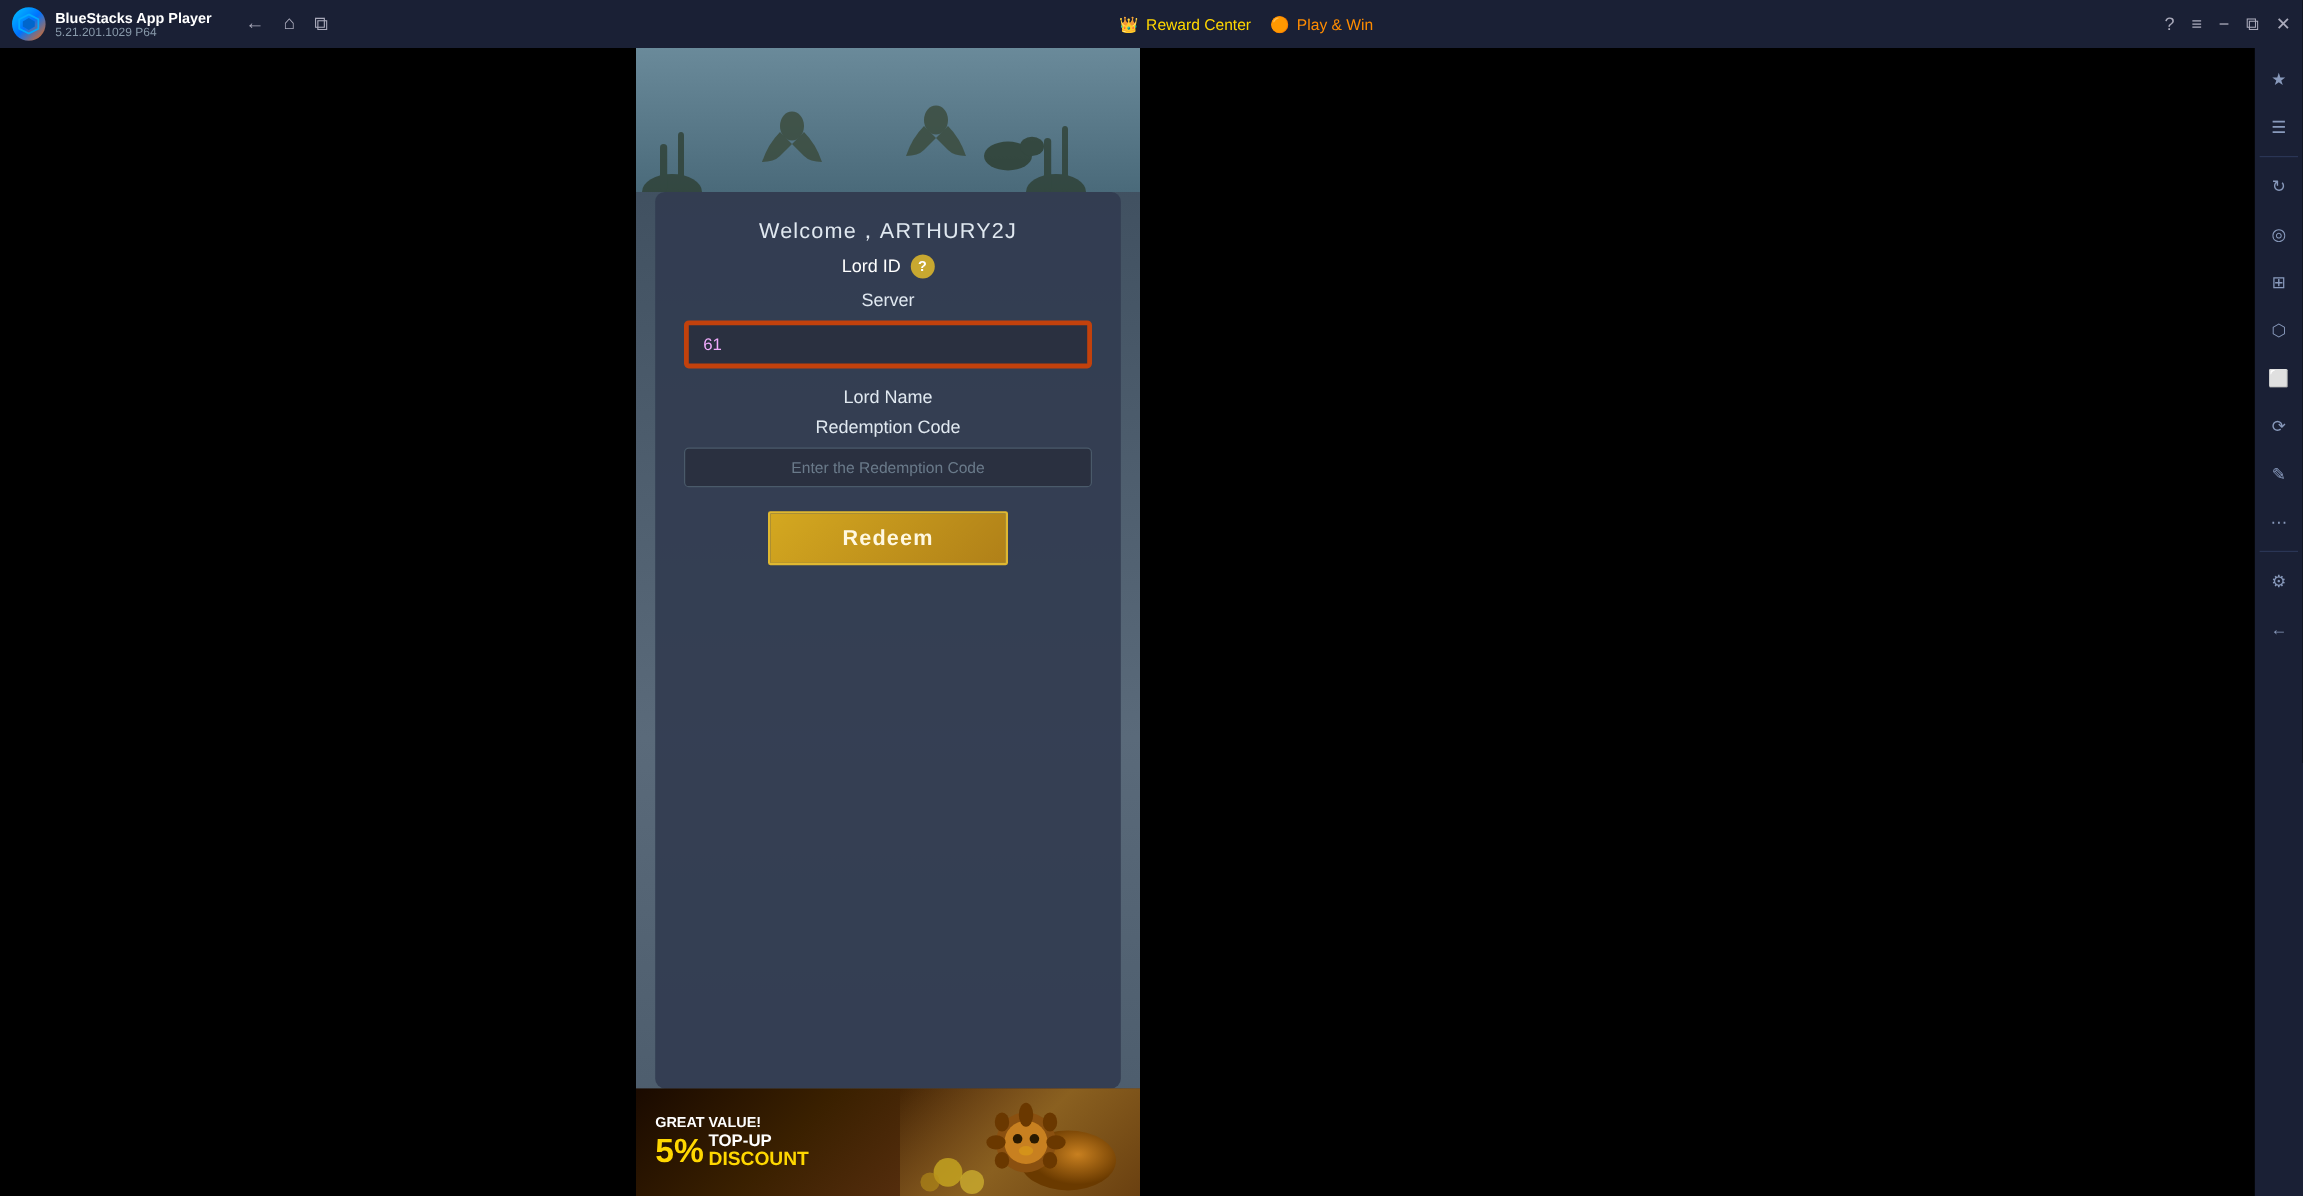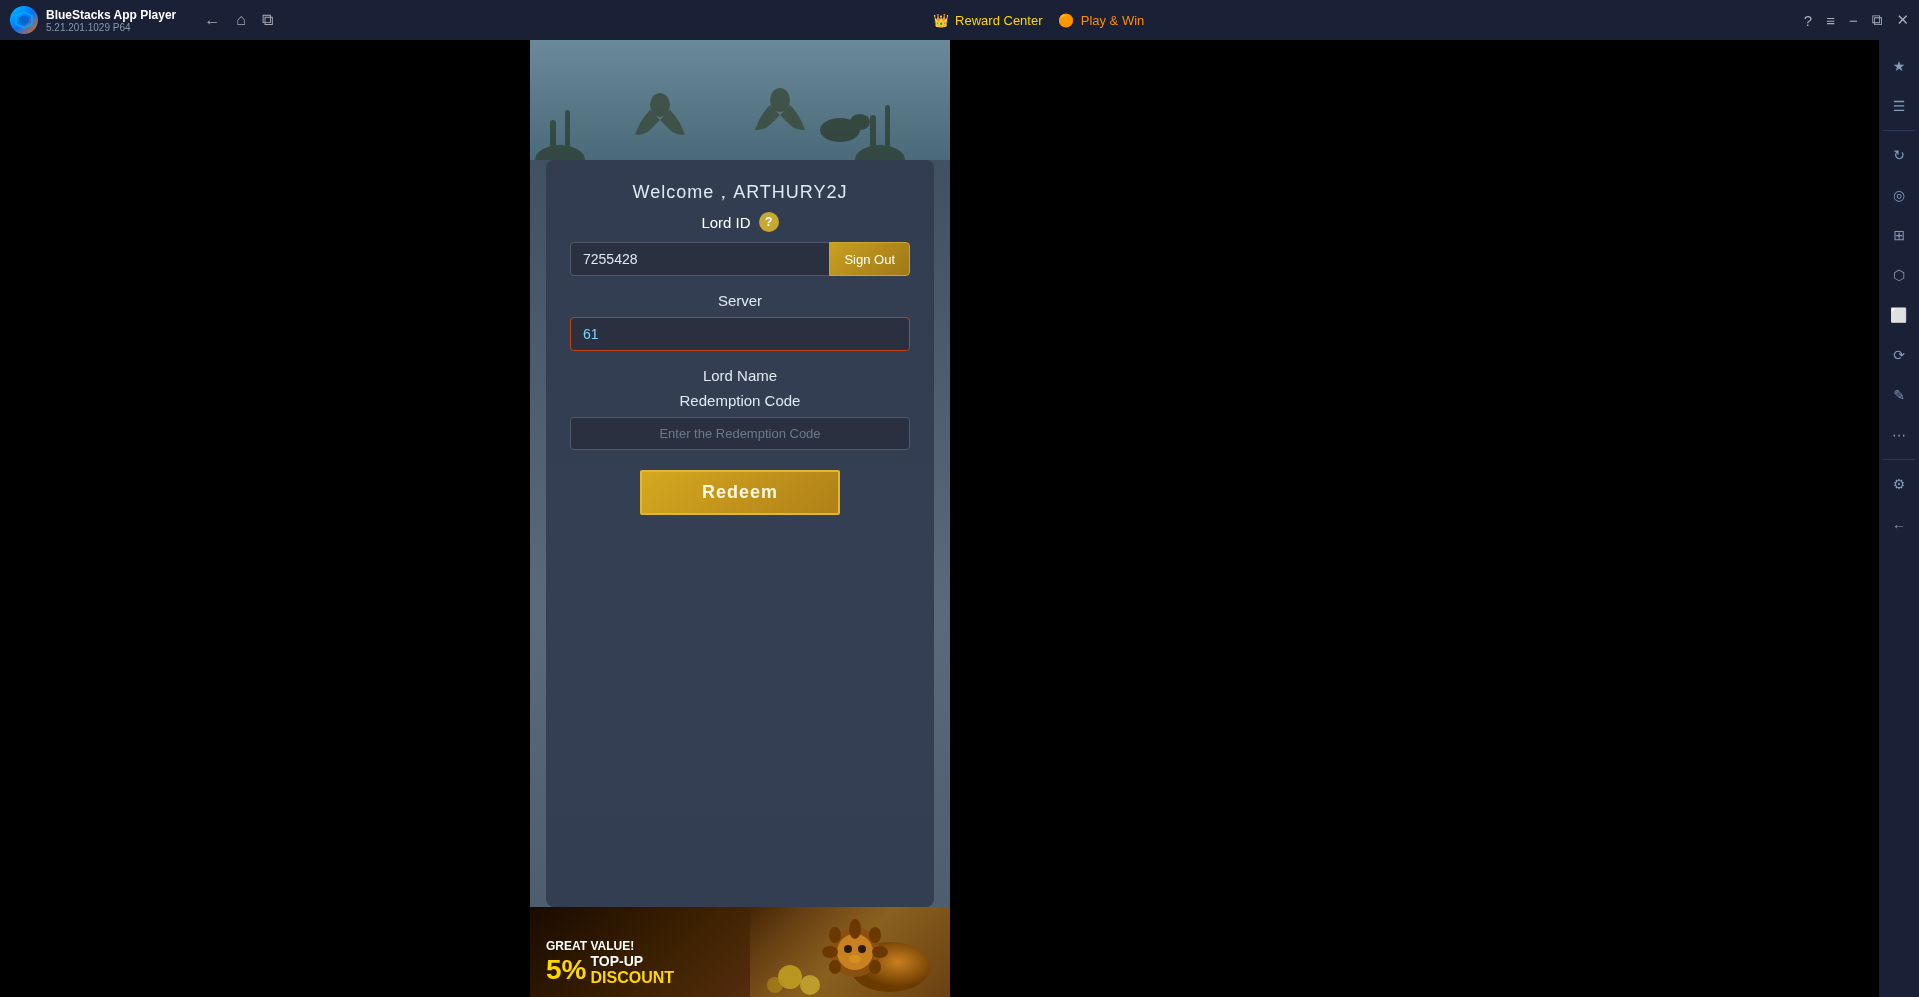--- a/index.html
+++ b/index.html
@@ -201,23 +201,23 @@
     }
     .section-label {
       color: #e0e8f0;
       font-size: 15px;
       margin-bottom: 8px;
       align-self: center;
     }
     .info-input {
       width: 100%;
       background: #2a3040;
-      border: 1px solid #c2410c;
+      border: 4px solid #c2410c;
       border-radius: 4px;
-      color: #7dd3fc;
+      color: #f0abfc;
       font-size: 14px;
       padding: 8px 12px;
       outline: none;
       margin-bottom: 16px;
     }
     .redemption-input {
       width: 100%;
       background: #2a3040;
       border: 1px solid #4a5a6a;
       border-radius: 4px;
@@ -243,21 +243,21 @@
       letter-spacing: 1px;
       margin-bottom: 16px;
     }
 
     
     .game-banner {
       width: 100%;
       height: 90px;
       background: linear-gradient(135deg, #1a0a00, #3a2000, #5a3010, #8a6020);
       display: flex;
-      align-items: flex-end;
+      align-items: center;
       padding: 10px 16px;
       position: relative;
       overflow: hidden;
     }
     .banner-text-area {
       flex: 1;
       z-index: 1;
     }
     .banner-great-value {
       color: #fff;
@@ -410,24 +410,20 @@
     </div>
 
     <div class="dialog-box">
       <div class="welcome-text">Welcome，ARTHURY2J</div>
 
       <div class="lord-id-row">
         <span class="lord-id-label">Lord ID</span>
         <div class="help-icon">?</div>
       </div>
 
-      <div class="lord-id-input-row">
-        <input class="lord-id-input" type="text" value="7255428" readonly="" style="">
-        <button class="sign-out-btn">Sign Out</button>
-      </div>
 
       <div class="section-label">Server</div>
       <input class="info-input" type="text" value="61" readonly="" style="">
 
       <div class="section-label">Lord Name</div>
 
       <div class="section-label">Redemption Code</div>
       <input class="redemption-input" type="text" placeholder="Enter the Redemption Code" style="">
 
       <button class="redeem-btn">Redeem</button>

